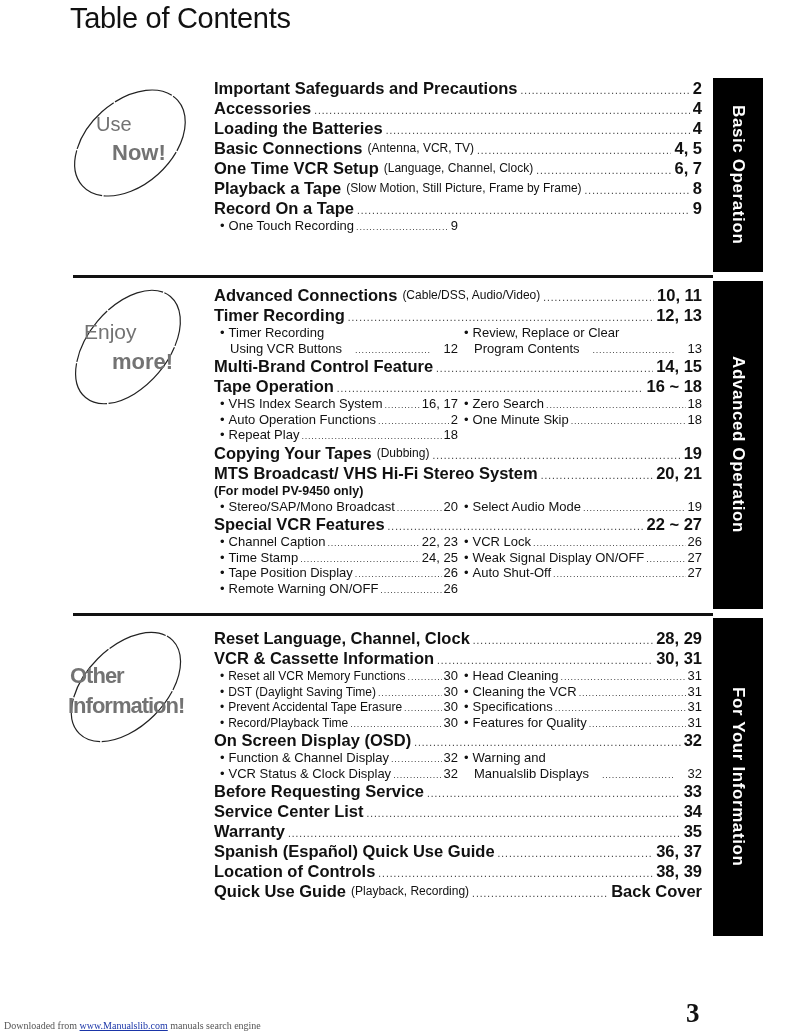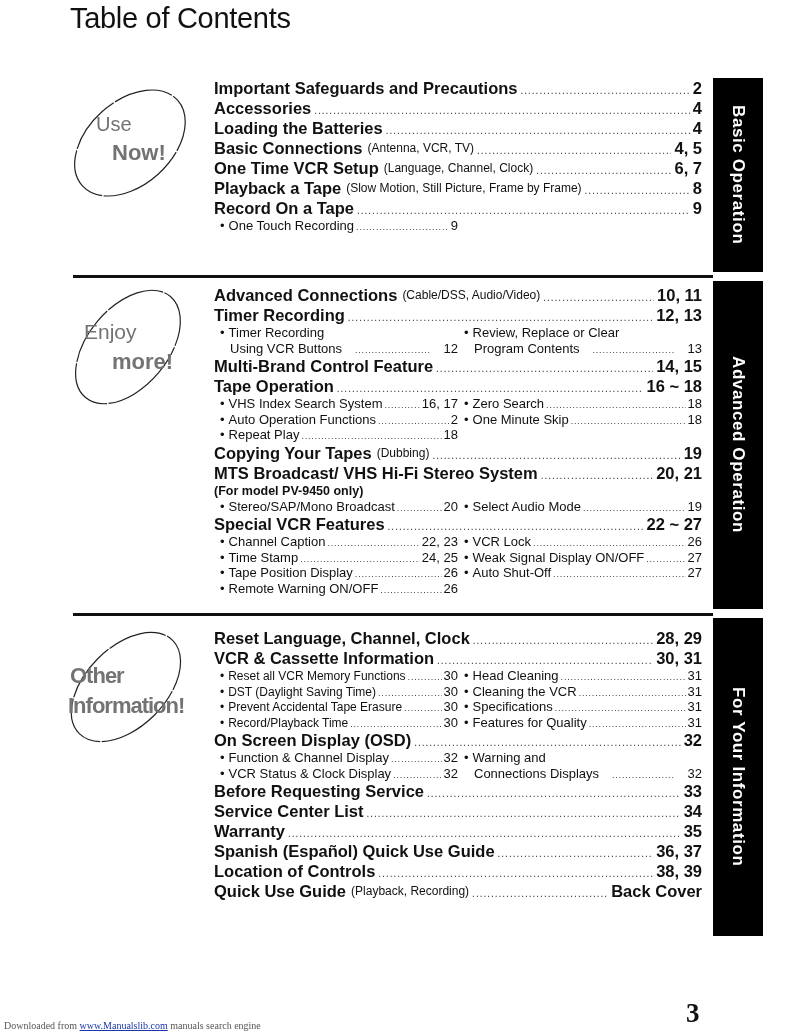--- a/index.html
+++ b/index.html
@@ -378,21 +378,21 @@
       <span>Warning and</span>
 
     </div>
     <div class="subitem">
       <span class="bullet">•</span>
       <span>VCR Status &amp; Clock Display</span>
       <span class="dots"></span>
       <span class="pg">32</span>
     </div>
     <div class="subitem cont">
-      <span>Connections Displays</span>
+      <span>Manualslib Displays</span>
       <span class="dots"></span>
       <span class="pg">32</span>
     </div>
   </div>
   <div class="row">
     <span class="title">Before Requesting Service</span>
     <span class="dots"></span>
     <span class="page">33</span>
   </div>
   <div class="row">

